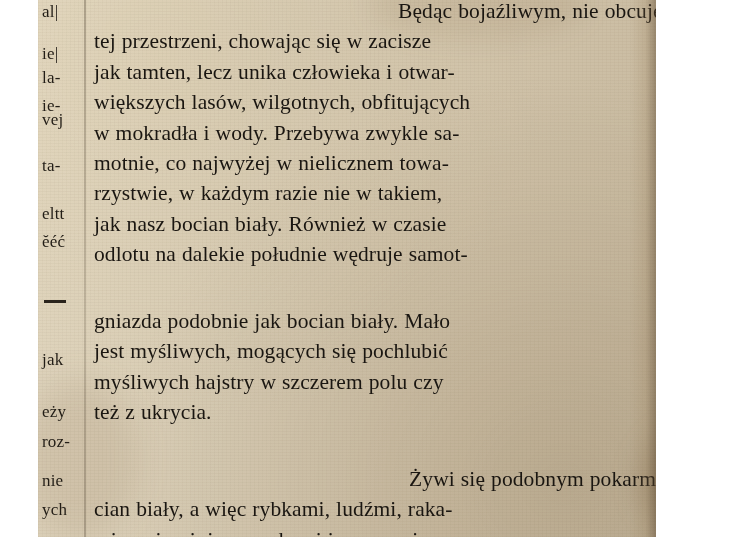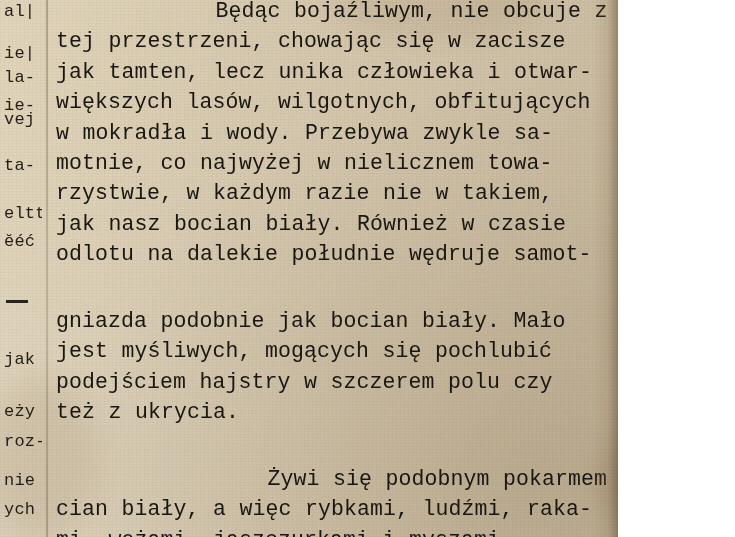--- a/index.html
+++ b/index.html
@@ -8,22 +8,23 @@
     background: #ffffff;
   }
   #page {
     position: relative;
     width: 618px;
     height: 537px;
     overflow: hidden;
     background: #d9cfb9;
     background-image:
       linear-gradient(100deg, rgba(226,215,192,0.9) 0%, rgba(214,202,178,0.85) 35%, rgba(206,192,166,0.9) 70%, rgba(198,184,158,0.95) 100%);
-    font-family: Liberation Mono, monospace;
+    font-family: Liberation Serif, serif;
     color: #1a1611;
+    margin-left: 38px;
   }
   
   #page::before {
     content: "";
     position: absolute;
     inset: 0;
     pointer-events: none;
     background:
       repeating-linear-gradient(0deg, rgba(120,100,70,0.045) 0px, rgba(120,100,70,0.045) 1px, rgba(255,255,255,0.0) 1px, rgba(255,255,255,0.0) 3px),
       repeating-linear-gradient(90deg, rgba(130,110,80,0.035) 0px, rgba(130,110,80,0.035) 1px, rgba(255,255,255,0.0) 1px, rgba(255,255,255,0.0) 4px),
@@ -189,21 +190,21 @@
         <span class="ln just">
             <span class="indent"></span>
           </span>
         <span class="ln just">
             <span>gniazda podobnie jak bocian biały. Mało</span>
           </span>
         <span class="ln just">
             <span>jest myśliwych, mogących się pochlubić</span>
           </span>
         <span class="ln just">
-            <span>podejściem hajstry w szczerem polu czy</span>
+            <span>myśliwych hajstry w szczerem polu czy</span>
           </span>
         <span class="ln">też z ukrycia.</span>
       </div>
     </div>
 
     <div class="block" style="top: 464px;">
       <div class="para">
         <span class="ln just">
             <span class="indent"></span>
             <span>Żywi się podobnym pokarmem jak bo-</span>

